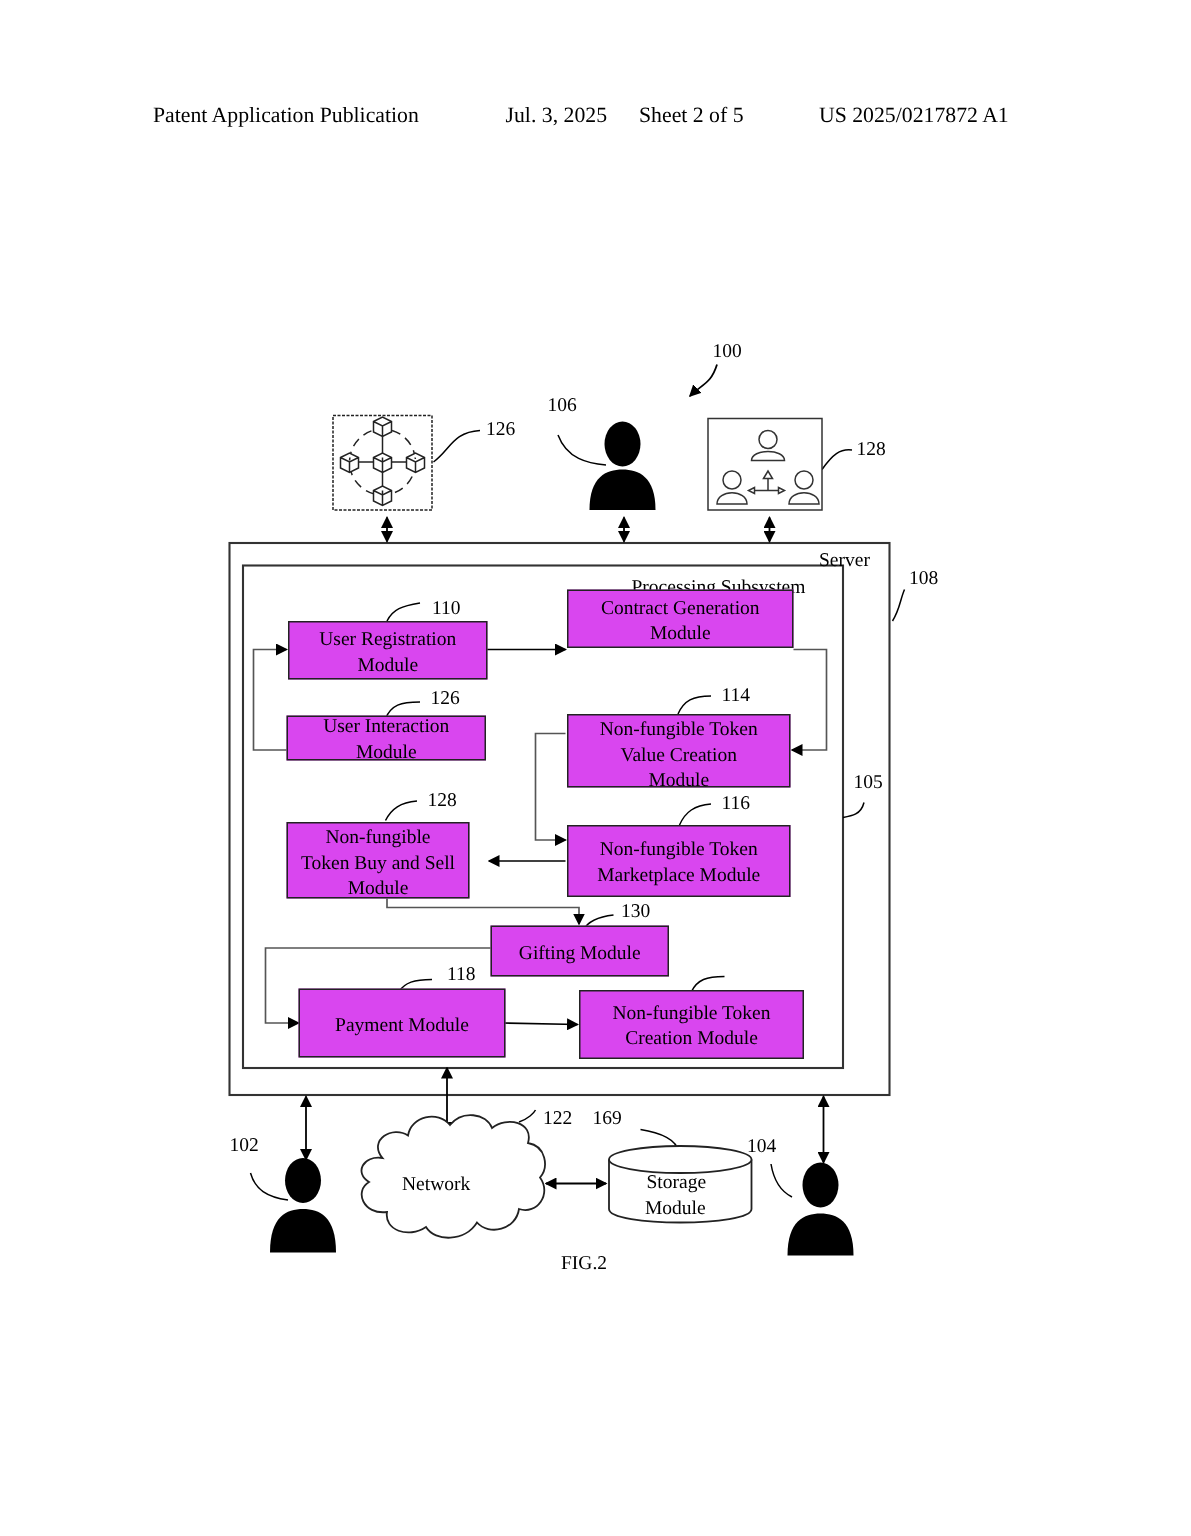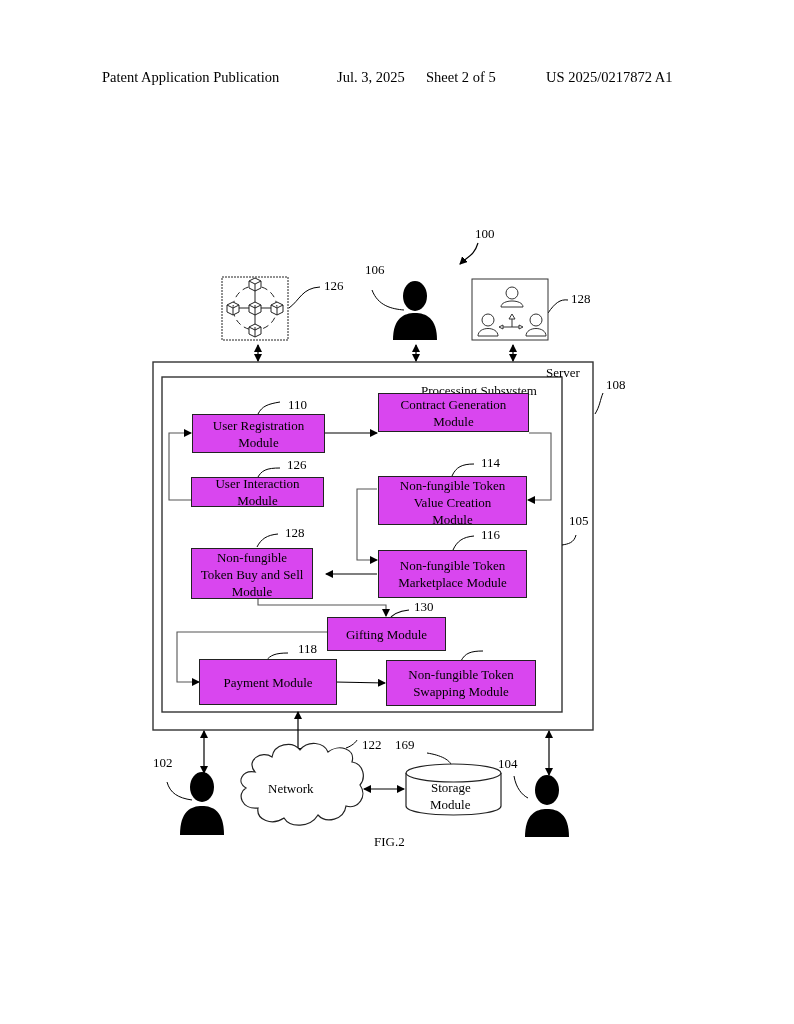--- a/index.html
+++ b/index.html
@@ -168,19 +168,19 @@
 <div class="box" style="left:378px;top:550px;width:149px;height:48px">
   <div><span>Non-fungible Token</span><br><span>Marketplace Module</span></div>
 </div>
 <div class="box" style="left:327px;top:617px;width:119px;height:34px">
   <span>Gifting Module</span>
 </div>
 <div class="box" style="left:199px;top:659px;width:138px;height:46px">
   <span>Payment Module</span>
 </div>
 <div class="box" style="left:386px;top:660px;width:150px;height:46px">
-  <div><span>Non-fungible Token</span><br><span>Swapping Module</span></div>
+  <div><span>Non-fungible Token</span><br><span>Creation Module</span></div>
 </div>
 
 <div class="lbl" style="left:268px;top:782px">Network</div>
 <div class="lbl" style="left:431px;top:781px">Storage</div>
 <div class="lbl" style="left:430px;top:798px">Module</div>
 <div class="lbl" style="left:374px;top:835px">FIG.2</div>
 
 </body></html>

